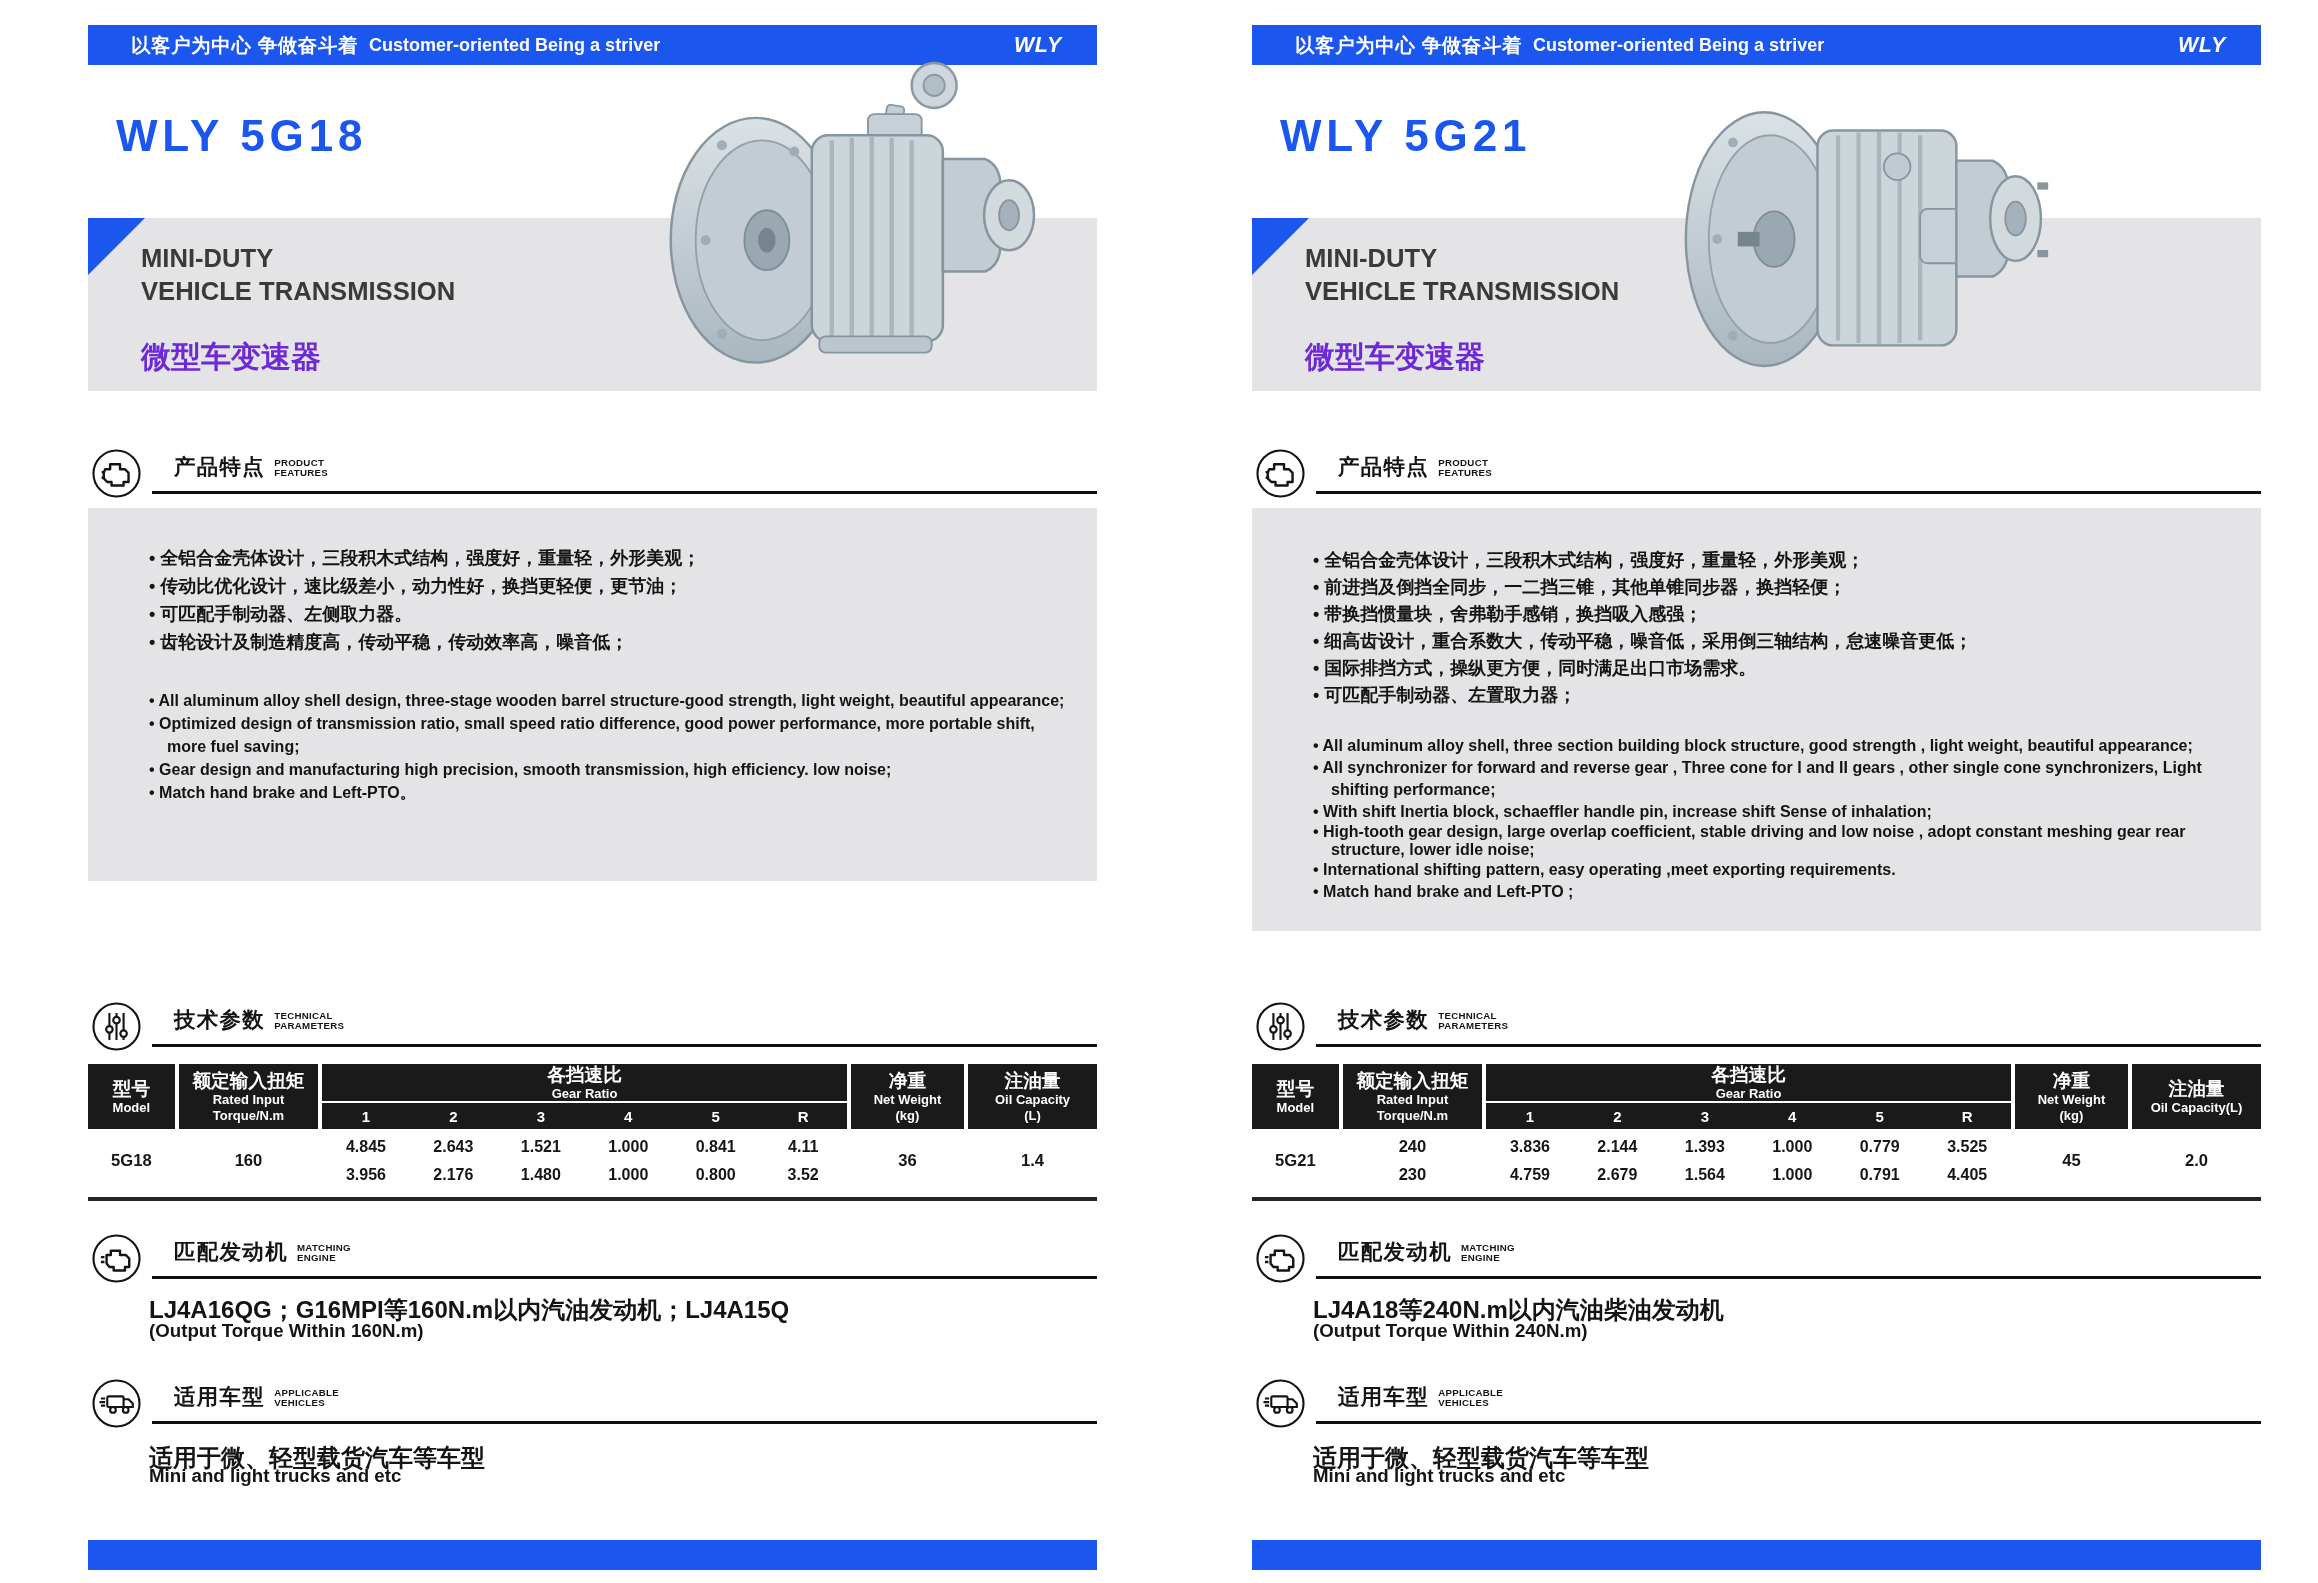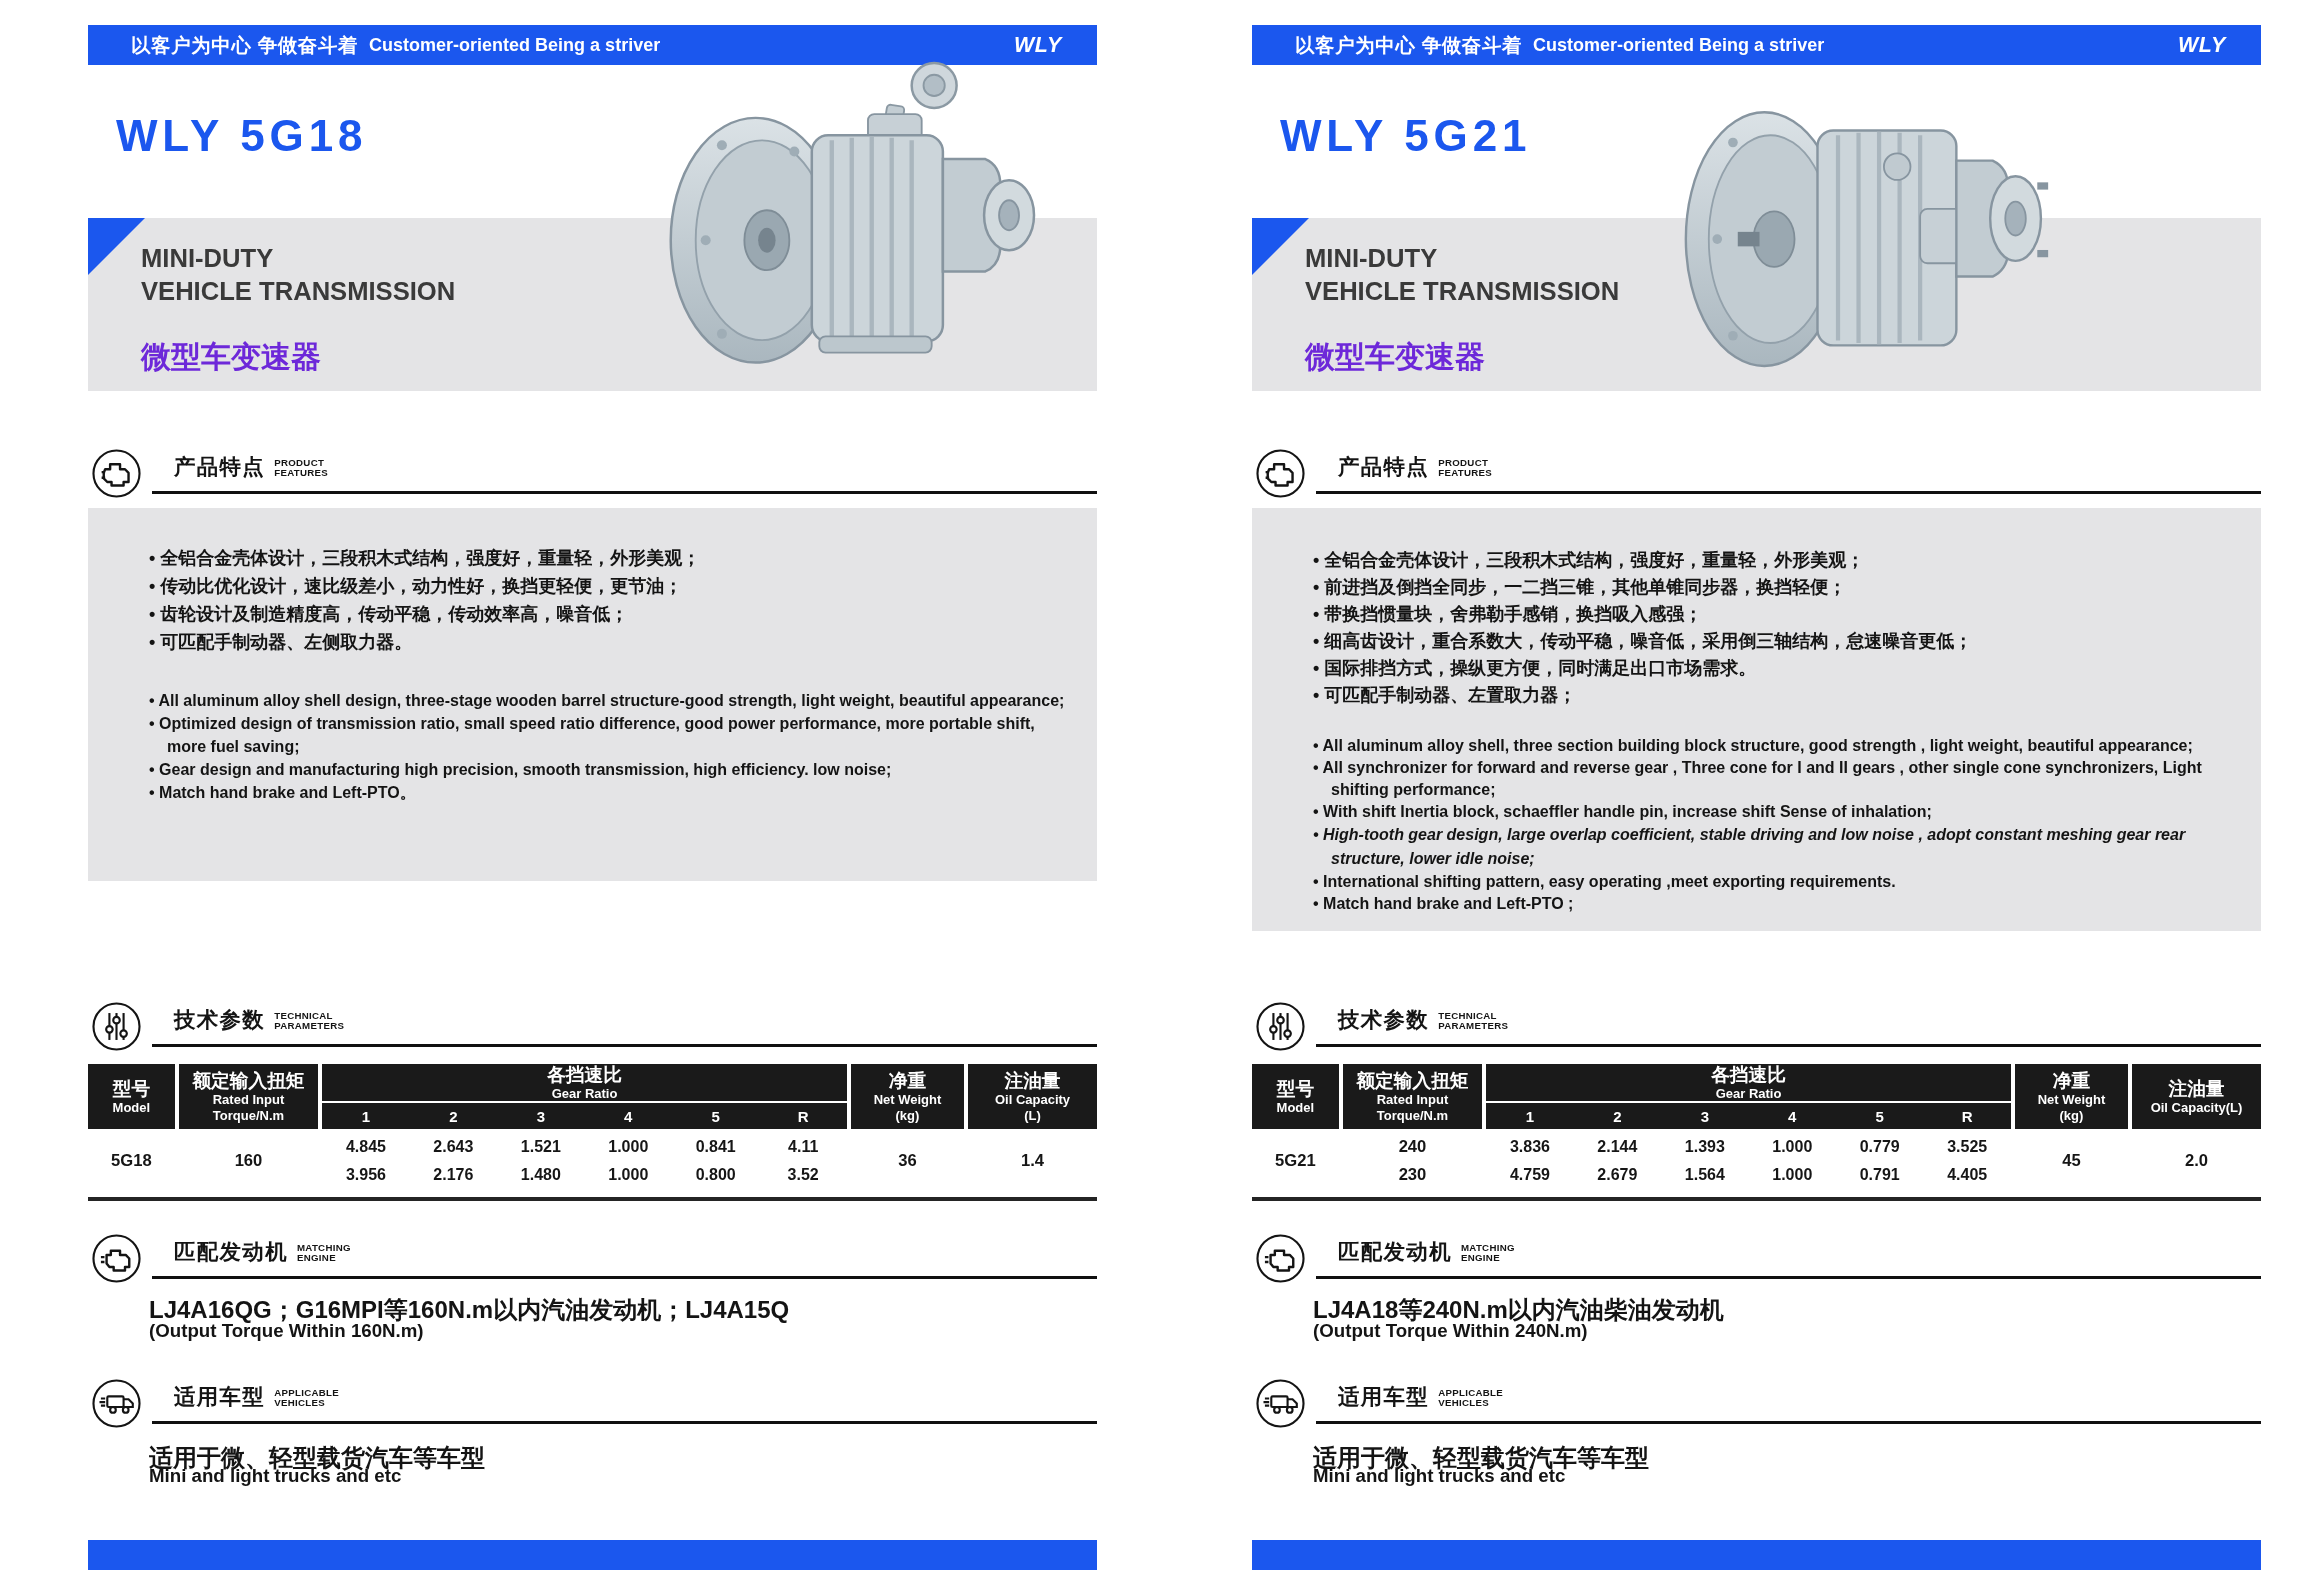--- a/index.html
+++ b/index.html
@@ -149,22 +149,22 @@
         <div>FEATURES</div>
       </span>
     </div>
     <div class="rule"></div>
   </div>
 
   <div class="features-box" style="top:508px;height:373px;">
     <div class="flist fcn" style="top:36px;">
       <div class="li" style="line-height:28px;">全铝合金壳体设计，三段积木式结构，强度好，重量轻，外形美观；</div>
       <div class="li" style="line-height:28px;">传动比优化设计，速比级差小，动力性好，换挡更轻便，更节油；</div>
+      <div class="li" style="line-height:28px;">可匹配手制动器、左侧取力器。</div>
       <div class="li" style="line-height:28px;">齿轮设计及制造精度高，传动平稳，传动效率高，噪音低；</div>
-      <div class="li" style="line-height:28px;">可匹配手制动器、左侧取力器。</div>
     </div>
     <div class="flist fen" style="top:181px;">
       <div class="li" style="line-height:23px;">All aluminum alloy shell design, three-stage wooden barrel structure-good strength, light weight, beautiful appearance;</div>
       <div class="li" style="line-height:23px;">Optimized design of transmission ratio, small speed ratio difference, good power performance, more portable shift, more fuel saving;</div>
       <div class="li" style="line-height:23px;">Gear design and manufacturing high precision, smooth transmission, high efficiency. low noise;</div>
       <div class="li" style="line-height:23px;">Match hand brake and Left-PTO。</div>
     </div>
   </div>
 
   <div class="sec" style="top:1001px;">
@@ -361,21 +361,21 @@
       <div class="li" style="line-height:27px;">前进挡及倒挡全同步，一二挡三锥，其他单锥同步器，换挡轻便；</div>
       <div class="li" style="line-height:27px;">带换挡惯量块，舍弗勒手感销，换挡吸入感强；</div>
       <div class="li" style="line-height:27px;">细高齿设计，重合系数大，传动平稳，噪音低，采用倒三轴结构，怠速噪音更低；</div>
       <div class="li" style="line-height:27px;">国际排挡方式，操纵更方便，同时满足出口市场需求。</div>
       <div class="li" style="line-height:27px;">可匹配手制动器、左置取力器；</div>
     </div>
     <div class="flist fen" style="top:227px;">
       <div class="li" style="line-height:22px;">All aluminum alloy shell,  three section building block structure, good strength , light weight, beautiful appearance;</div>
       <div class="li" style="line-height:22px;">All synchronizer for forward and reverse gear , Three cone for I and II gears , other single cone synchronizers, Light shifting performance;</div>
       <div class="li" style="line-height:22px;">With shift Inertia block, schaeffler handle pin,  increase shift Sense of inhalation;</div>
-      <div class="li" style="line-height:24px;font-style:italic;">High-tooth gear design, large overlap coefficient, stable driving and low noise , adopt constant meshing gear rear structure, lower idle noise;</div>
+      <div class="li" style="line-height:18px;">High-tooth gear design, large overlap coefficient, stable driving and low noise , adopt constant meshing gear rear structure, lower idle noise;</div>
       <div class="li" style="line-height:22px;">International shifting pattern, easy operating ,meet exporting requirements.</div>
       <div class="li" style="line-height:22px;">Match hand brake and Left-PTO ;</div>
     </div>
   </div>
 
   <div class="sec" style="top:1001px;">
     <svg class="icon" width="51" height="51" viewBox="0 0 72 72">
       <circle cx="36" cy="36" r="32.5" fill="#fff" stroke="#141414" stroke-width="3"></circle>
       <g stroke="#141414" stroke-width="3" fill="#fff">
         <line x1="26" y1="17" x2="26" y2="55"></line>

